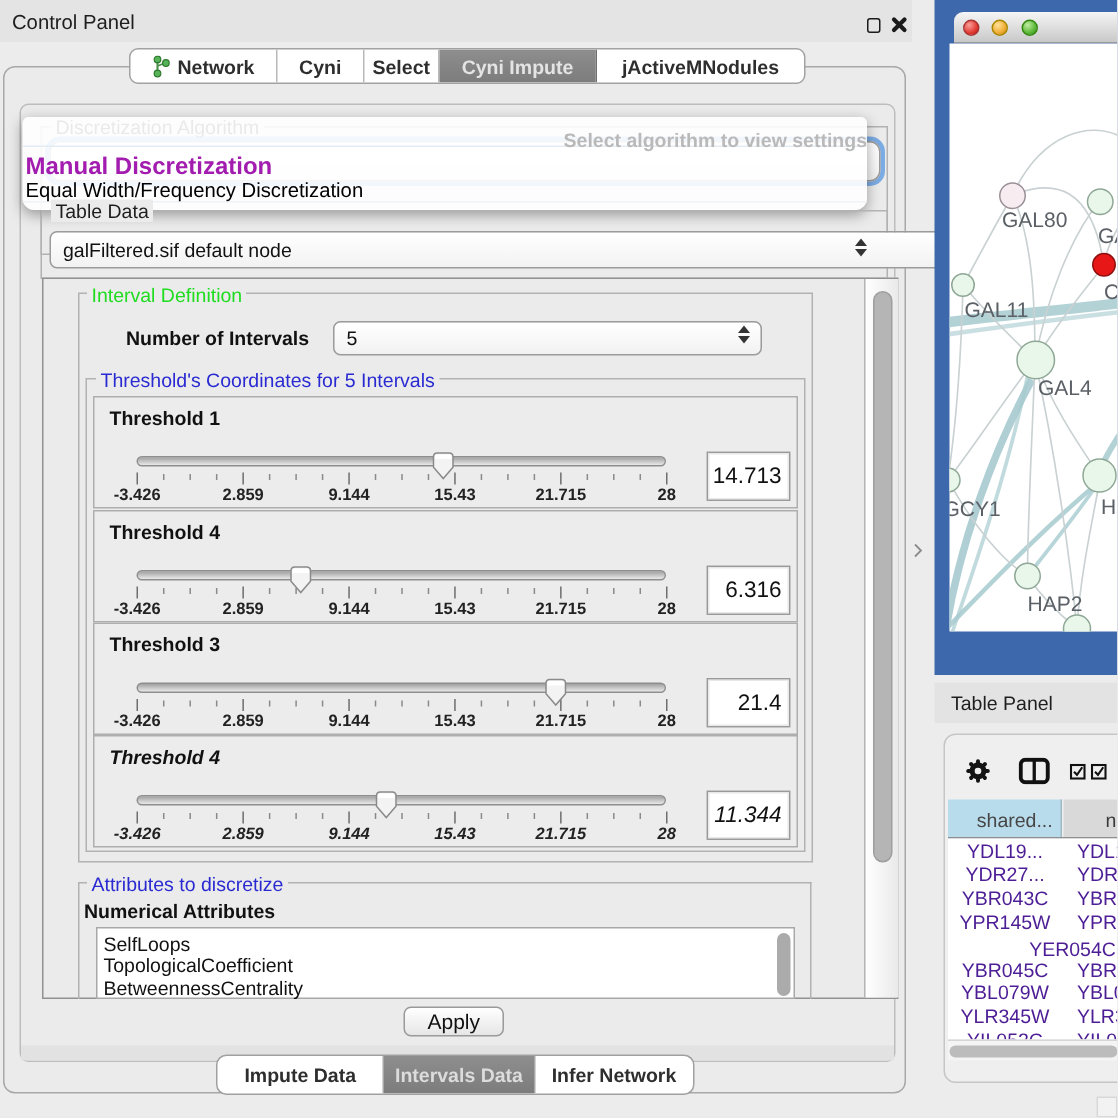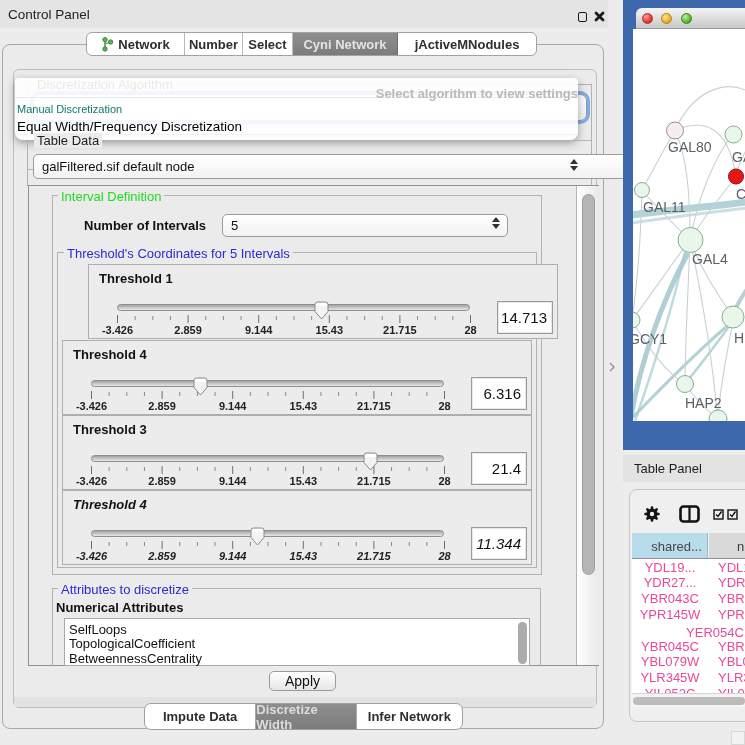--- a/index.html
+++ b/index.html
@@ -29,21 +29,21 @@
 
 
 .combo { position:absolute; background:linear-gradient(#ffffff,#f2f2f2); border:1px solid #9b9b9b; border-radius:5px; font-size:13px; color:#111; display:flex; align-items:center; padding-left:8px; }
 .updown { position:absolute; width:10px; }
 .updown .u { width:0; height:0; border-left:4px solid transparent; border-right:4px solid transparent; border-bottom:5px solid #333; margin-bottom:2px; }
 .updown .d { width:0; height:0; border-left:4px solid transparent; border-right:4px solid transparent; border-top:5px solid #333; }
 
 
 #popup { left:15px; top:78px; width:563px; height:62px; background:rgba(255,255,255,0.90); border-radius:4px 4px 8px 8px; box-shadow:0 3px 9px rgba(0,0,0,0.35); }
 #popup .ph { position:absolute; left:0; right:0; top:8px; text-align:right; color:#b9b9b9; font-weight:bold; font-size:13px; }
-#popup .i1 { position:absolute; left:2px; top:25px; font-weight:normal; font-size:11px; color:#0f766e; }
+#popup .i1 { position:absolute; left:2px; top:25px; font-weight:bold; font-size:16px; color:#a21caf; }
 #popup .i2 { position:absolute; left:2px; top:41px; font-size:13.5px; color:#000; }
 
 
 #scrollpane { left:28px; top:185px; width:571px; height:481px; border:1px solid #919191; background:#ebebeb; }
 #vsb { left:576px; top:186px; width:23px; height:479px; background:linear-gradient(90deg,#ffffff,#e9e9e9); border-left:1px solid #b5b5b5; }
 #vsb .thumb { position:absolute; left:5px; top:8px; width:13px; height:381px; background:#b5b5b5; border:1px solid #9e9e9e; border-radius:7px; }
 
 
 .tpanel { position:absolute; left:62px; width:470px; height:75px; border:1px solid #aeaeae; background:#ececec; }
 .tpanel .lbl { position:absolute; left:10px; top:6px; font-size:13px; font-weight:bold; color:#111; }
@@ -68,21 +68,21 @@
 #bluewin { left:623px; top:0; width:122px; height:450px; background:#3d68ac; }
 #nettitle { left:636px; top:8px; width:109px; height:21px; background:linear-gradient(#f5f5f5,#c8c8c8); border-radius:6px 0 0 0; border-bottom:1px solid #9a9a9a; }
 .light { position:absolute; top:13px; width:11px; height:11px; border-radius:50%; }
 #canvas { left:633px; top:29px; width:112px; height:392px; background:#ffffff; }
 #tpbar { left:623px; top:455px; width:122px; height:27px; background:#e3e3e3; }
 #tpbar .t { position:absolute; left:11px; top:6px; font-size:13px; color:#1e1e1e; }
 #tablebox { left:629px; top:489px; width:130px; height:233px; background:#efefef; border:1px solid #c6c6c6; border-radius:8px; }
 #thead1 { left:632px; top:533px; width:76px; height:26px; background:#b9dcec; border-right:1px solid #9fb9c5; font-size:13px; color:#464646; display:flex; align-items:center; justify-content:center; padding-left:14px; }
 #thead2 { left:709px; top:533px; width:36px; height:26px; background:#d9d9d9; font-size:13px; color:#3c3c3c; display:flex; align-items:center; padding-left:28px; }
 #tbody { left:632px; top:559px; width:113px; height:134px; background:#fff; overflow:hidden; }
-#tbody .r { position:absolute; width:100%; height:16px; font-size:13px; color:#ec4899; }
+#tbody .r { position:absolute; width:100%; height:16px; font-size:13px; color:#4c1d95; }
 #tbody .c1 { position:absolute; left:0; width:76px; text-align:center; }
 #tbody .c2 { position:absolute; left:86px; }
 #hsb { left:632px; top:693px; width:113px; height:14px; background:#f4f4f4; border-top:1px solid #d5d5d5; }
 #hsb .thumb { position:absolute; left:1px; top:3px; width:112px; height:8px; background:#bcbcbc; border-radius:4px; }
 </style>
 </head>
 <body>
 <div id="app">
 
   <div class="abs" id="titlebar">
@@ -94,23 +94,23 @@
     </svg>
 
   <div class="abs" id="toptabs">
     <div class="seg" style="width:98px;"><svg width="13" height="15" viewBox="0 0 13 15" style="margin-right:4px;">
           <line x1="4" y1="3" x2="4" y2="12" stroke="#4a8f4a" stroke-width="1.4"></line>
           <line x1="4" y1="7" x2="9" y2="5" stroke="#4a8f4a" stroke-width="1.2"></line>
           <circle cx="4" cy="2.6" r="2.2" fill="#57b357" stroke="#2f7a2f" stroke-width="0.8"></circle>
           <circle cx="4" cy="12" r="2.2" fill="#57b357" stroke="#2f7a2f" stroke-width="0.8"></circle>
           <circle cx="9.6" cy="5" r="2.2" fill="#57b357" stroke="#2f7a2f" stroke-width="0.8"></circle>
         </svg>Network</div>
-    <div class="seg" style="width:58px;">Number</div>
+    <div class="seg" style="width:58px;">Cyni</div>
     <div class="seg" style="width:50px;">Select</div>
-    <div class="seg sel" style="width:105px;">Cyni Network</div>
+    <div class="seg sel" style="width:105px;">Cyni Impute</div>
     <div class="seg" style="width:138px;">jActiveMNodules</div>
   </div>
 
   <div class="abs" id="outerpanel"></div>
   <div class="abs" id="innerpanel"></div>
   <div class="abs" style="left:14px; top:697px; width:582px; height:10px; background:#e2e2e2;"></div>
 
   <div class="group" style="left:27px; top:84px; width:565px; height:86px;"></div>
   <div class="gtitle" style="left:34px; top:77px; color:#1e1e1e;">Discretization Algorithm</div>
   <div class="combo" style="left:33px; top:94px; width:554px; height:27px; border-radius:7px; box-shadow:0 0 0 3px rgba(96,156,226,0.8);"></div>
@@ -141,21 +141,21 @@
   <div class="abs" style="left:84px; top:218px; font-size:13px; font-weight:bold; color:#111;">Number of Intervals</div>
   <div class="combo" style="left:222px; top:214px; width:286px; height:23px;">5</div>
   <div class="updown" style="left:492px; top:217px;">
       <div class="u"></div>
       <div class="d"></div>
     </div>
 
   <div class="group" style="left:57px; top:252px; width:480px; height:316px;"></div>
   <div class="gtitle" style="left:64px; top:246px; color:#2a2ad2;">Threshold's Coordinates for 5 Intervals</div>
 
-  <div class="tpanel" style="top:264px;margin-left:26px;">
+  <div class="tpanel" style="top:264px;">
     <div class="lbl">Threshold 1</div>
     <div class="track"></div>
     <svg class="abs" style="left:0; top:0;" width="470" height="75">
         <line x1="28.50" y1="50" x2="28.50" y2="58" stroke="#6e6e6e" stroke-width="1"></line>
         <line x1="46.15" y1="51" x2="46.15" y2="55" stroke="#8a8a8a" stroke-width="1"></line>
         <line x1="63.80" y1="51" x2="63.80" y2="55" stroke="#8a8a8a" stroke-width="1"></line>
         <line x1="81.45" y1="51" x2="81.45" y2="55" stroke="#8a8a8a" stroke-width="1"></line>
         <line x1="99.10" y1="50" x2="99.10" y2="58" stroke="#6e6e6e" stroke-width="1"></line>
         <line x1="116.75" y1="51" x2="116.75" y2="55" stroke="#8a8a8a" stroke-width="1"></line>
         <line x1="134.40" y1="51" x2="134.40" y2="55" stroke="#8a8a8a" stroke-width="1"></line>
@@ -315,21 +315,21 @@
   <div class="abs" id="attrlist">
     <div>SelfLoops</div>
     <div>TopologicalCoefficient</div>
     <div>BetweennessCentrality</div>
     <div class="sb"></div>
   </div>
 
   <div class="abs" id="apply">Apply</div>
   <div class="abs" id="bottabs">
     <div class="seg" style="width:112px;">Impute Data</div>
-    <div class="seg sel" style="width:101px;">Discretize Width</div>
+    <div class="seg sel" style="width:101px;">Intervals Data</div>
     <div class="seg" style="width:106px;">Infer Network</div>
   </div>
 
   <svg class="abs" style="left:608px; top:362px;" width="8" height="10" viewBox="0 0 8 10">
       <path d="M2 1 L6 5 L2 9" fill="none" stroke="#8a8a8a" stroke-width="1.2"></path>
     </svg>
 
   <div class="abs" id="bluewin"></div>
   <div class="abs" id="nettitle"></div>
   <div class="light" style="left:642px; background:radial-gradient(circle at 35% 30%, #f99f9b, #e23b33 60%, #b01a14); border:0.5px solid #a33;"></div>

